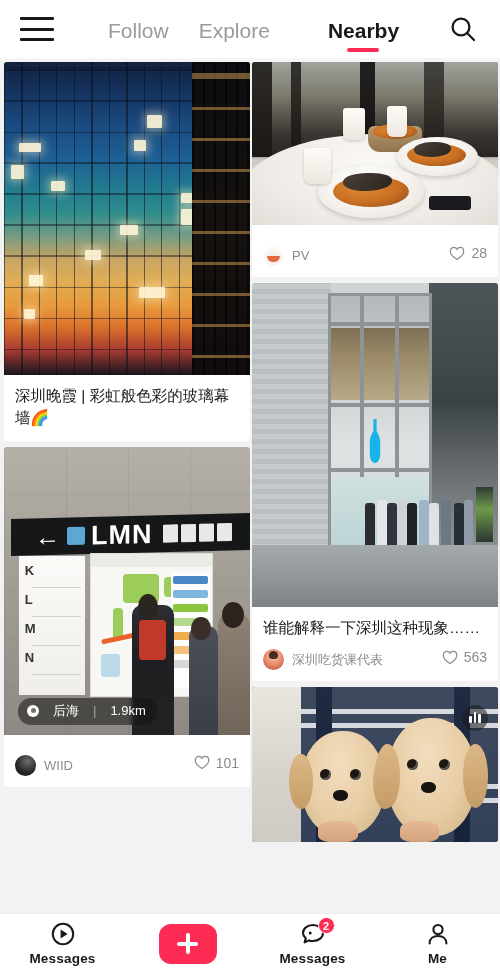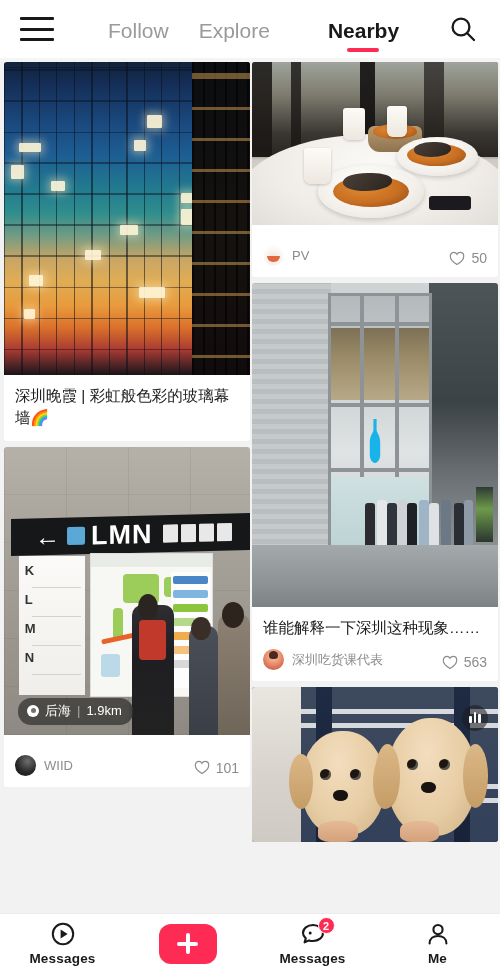--- a/index.html
+++ b/index.html
@@ -50,42 +50,42 @@
     margin-bottom:6px; position:relative;
   }
   .thumb { position:relative; width:100%; overflow:hidden; }
 
   .card-body { padding:10px 11px 11px 11px; }
   .card-title {
     font-size:15.5px; color:#1a1a1a; line-height:1.45;
     word-break:break-word;
   }
   .card-meta {
-    display:flex; align-items:flex-end; justify-content:space-between;
+    display:flex; align-items:flex-start; justify-content:space-between;
     margin-top:10px;
   }
   .author { display:flex; align-items:center; gap:8px; min-width:0; }
   .avatar {
     width:21px; height:21px; border-radius:50%; flex:none; overflow:hidden;
     position:relative; background:#ddd;
   }
   .author-name {
     font-size:13px; color:#8c8c8c; white-space:nowrap;
     overflow:hidden; text-overflow:ellipsis;
   }
   .likes { display:flex; align-items:center; gap:6px; flex:none; }
   .likes .count { font-size:14px; color:#8c8c8c; }
   .heart { width:16px; height:15px; }
 
   
   .loc-badge {
     position:absolute; left:14px; bottom:10px;
     background:rgba(20,20,20,.55); color:#fff;
     border-radius:13px; padding:4px 11px 5px 9px;
-    display:flex; align-items:center; gap:6px;
+    display:flex; align-items:center; gap:14px;
     font-size:13px; backdrop-filter:blur(2px);
   }
   .loc-badge .pin {
     width:12px; height:12px; border-radius:50%; background:#fff;
     position:relative; flex:none;
   }
   .loc-badge .pin::after {
     content:""; position:absolute; left:3.5px; top:3.5px;
     width:5px; height:5px; border-radius:50%; background:rgba(20,20,20,.6);
   }
@@ -423,21 +423,21 @@
             <div class="author">
               <div class="avatar" style="background:radial-gradient(circle at 50% 62%,#f3e3d8 0%,#f7f3ef 40%,#fdfdfd 70%,#e8e4df 100%);">
                 <span style="position:absolute;left:4px;top:11px;width:13px;height:6px;border-radius:0 0 7px 7px;background:#e2683f;"></span>
               </div>
               <div class="author-name">PV</div>
             </div>
             <div class="likes">
               <svg class="heart" viewBox="0 0 20 18">
                 <path d="M10 16.5 C10 16.5 1.6 11.4 1.6 6.1 C1.6 3.3 3.7 1.4 6.1 1.4 C7.8 1.4 9.3 2.4 10 3.8 C10.7 2.4 12.2 1.4 13.9 1.4 C16.3 1.4 18.4 3.3 18.4 6.1 C18.4 11.4 10 16.5 10 16.5 Z" fill="none" stroke="#8c8c8c" stroke-width="1.5"></path>
               </svg>
-              <span class="count">50</span>
+              <span class="count">28</span>
             </div>
           </div>
         </div>
       </div>
 
       <div class="card">
         <div class="thumb">
           <div class="scene-store">
             <div class="store-left"></div>
             <div class="store-right"></div>

